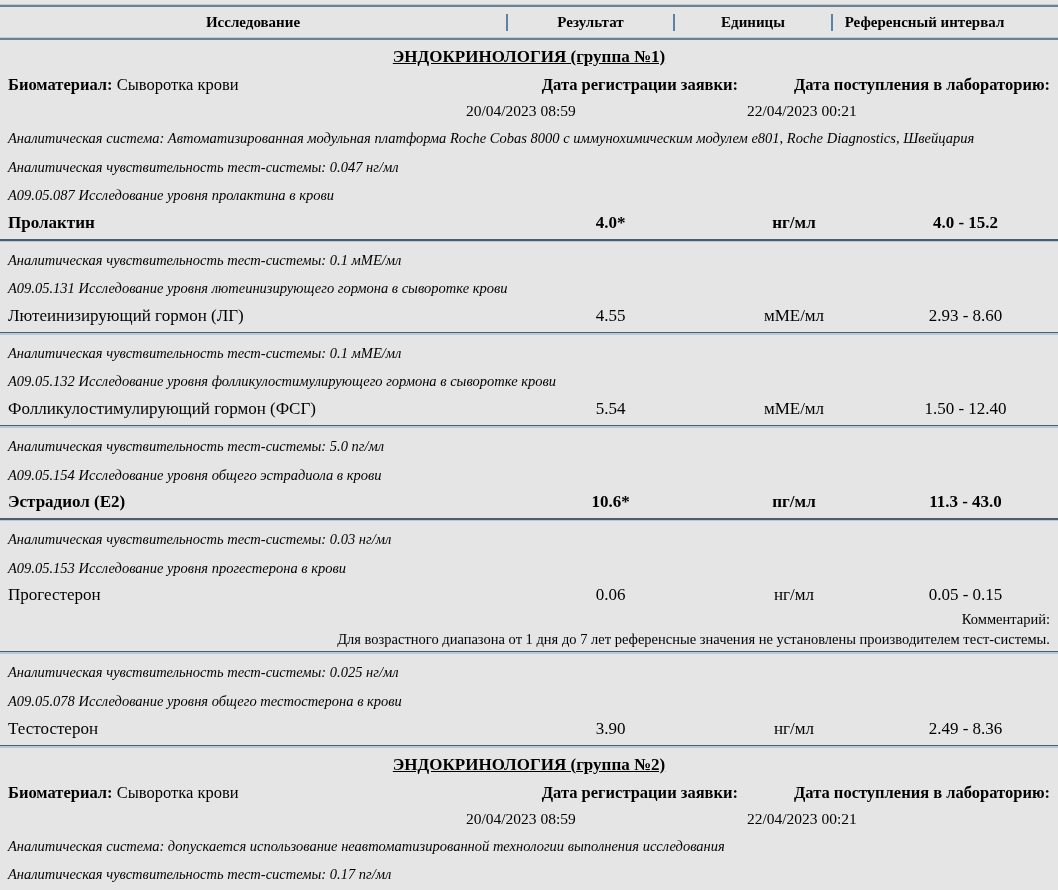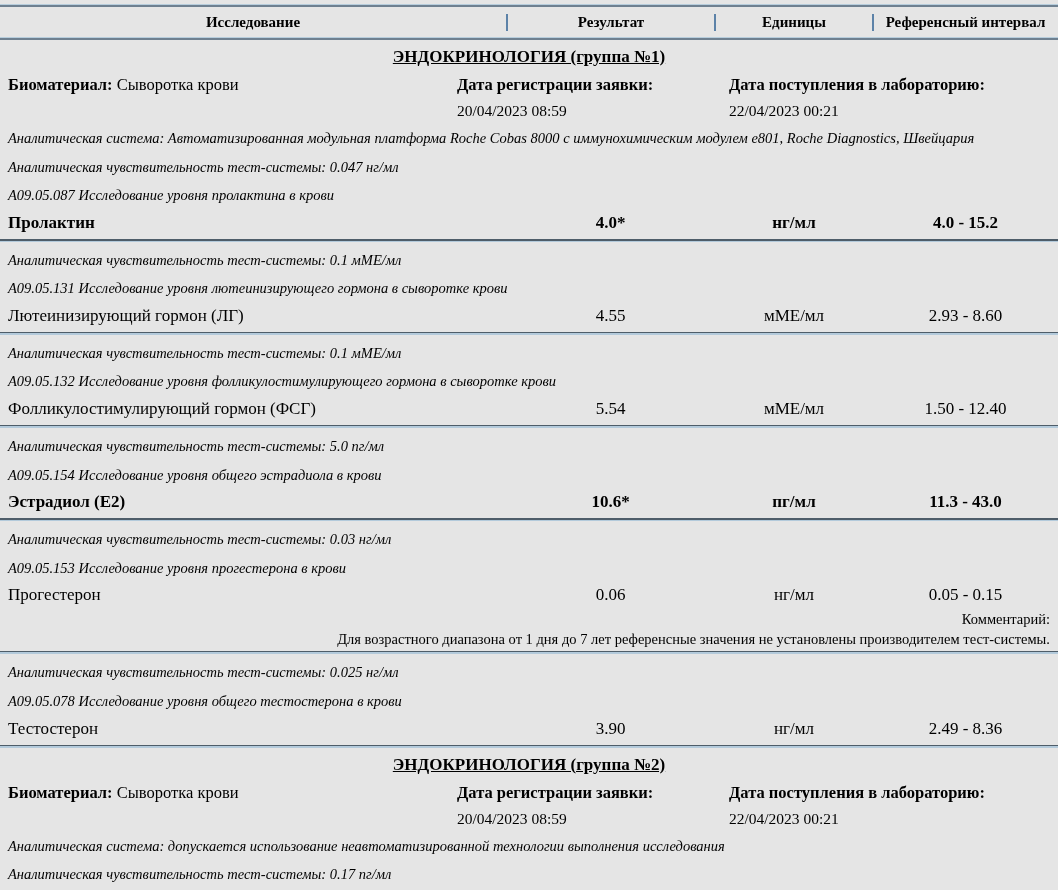--- a/index.html
+++ b/index.html
@@ -16,35 +16,35 @@
   .sep {
     height:3px; margin-top:3px;
     background:linear-gradient(to bottom,#4e5d69 0%,#4e5d69 50%,#b3cadb 50%,#b3cadb 100%);
   }
   
   .head-row { display:flex; height:30px; align-items:center; }
   .hcell {
     text-align:center; font-weight:bold; font-size:15px; box-sizing:border-box;
   }
   .hcell.c1 { width:506px; }
-  .hcell.c2 { width:208px; border-left:2px solid #5c82a8; }
+  .hcell.c2 { width:167px; border-left:2px solid #5c82a8; }
   .hcell.c3 { width:158px; border-left:2px solid #5c82a8; }
   .hcell.c4 { width:185px; border-left:2px solid #5c82a8; }
 
   .sec-title {
     text-align:center; font-weight:bold; text-decoration:underline;
     font-size:17px; margin:7px 0 3px 0;
   }
 
-  .bio-row { display:flex; margin:8px 8px 2px 8px; }
+  .bio-row { display:flex; margin:8px 8px 2px 8px;gap:9px; }
   .bio-left  { width:449px; font-size:16.5px; }
   .bio-mid   { width:272px; }
   .bio-right { flex:1; }
   .b { font-weight:bold; }
-  .date-label { font-weight:bold; font-size:16.5px; white-space:nowrap; }
+  .date-label { font-weight:bold; font-size:16.5px; white-space:nowrap;text-align:right; }
   .date-value { font-size:15.5px; margin-top:7px; }
 
   .meta {
     font-style:italic; font-size:14.5px; margin:9px 8px 0 8px; line-height:1.35;
   }
 
   .res-row { display:flex; align-items:baseline; margin-top:7px; padding-bottom:3px; font-size:17px; }
   .res-row .name   { width:506px; box-sizing:border-box; padding-left:8px; }
   .res-row .result { width:209px; text-align:center; }
   .res-row .units  { width:158px; text-align:center; }

